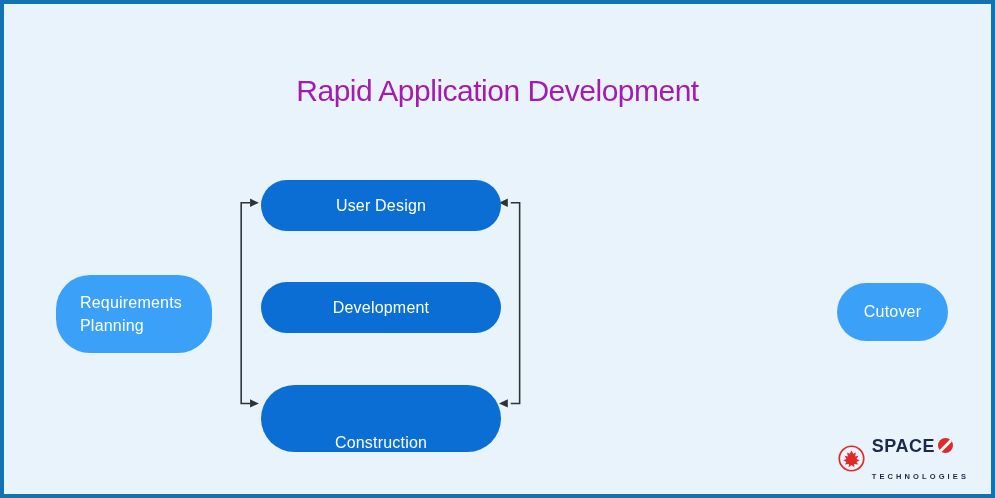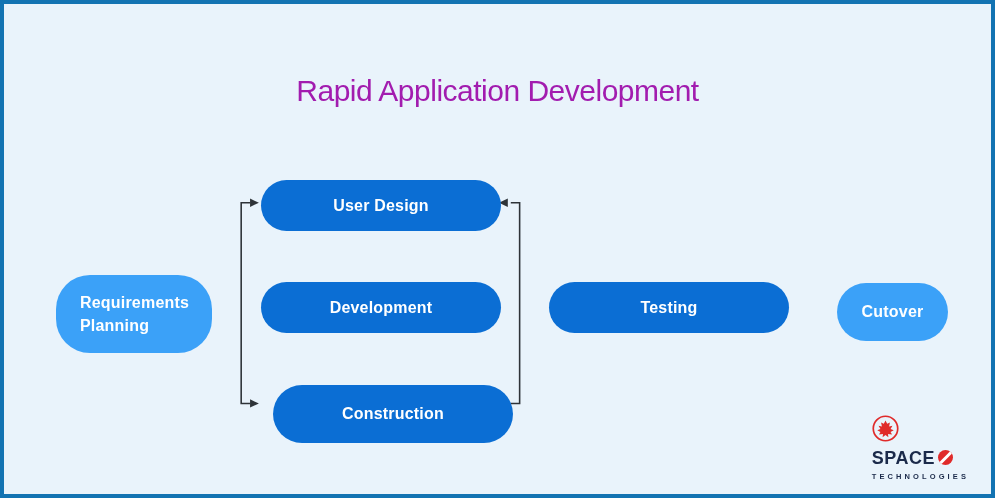--- a/index.html
+++ b/index.html
@@ -18,52 +18,51 @@
     font-size:30px;
     font-weight:400;
     letter-spacing:-0.5px;
     color:#a21caf;
   }
   .pill{
     position:absolute;
     border-radius:34px;
     color:#ffffff;
     font-size:16px;
-    font-weight:700;
+    font-weight:400;
     display:flex;
     align-items:center;
     justify-content:center;
     letter-spacing:0.2px;
   }
   .pill-dark{background:#0b6ed4;}
   .pill-light{background:#3ba1f8;}
   .pill-requirements{
     left:52px;top:271px;width:156px;height:78px;
     justify-content:flex-start;
     padding-left:24px;
     box-sizing:border-box;
     line-height:1.45;
   }
   .pill-user-design{left:257px;top:176px;width:240px;height:51px;}
   .pill-prototyping{left:257px;top:278px;width:240px;height:51px;}
-  .pill-construction{left:269px;top:381px;width:240px;height:58px;}
+  .pill-construction{left:257px;top:381px;width:240px;height:67px;align-items:flex-end;}
   .pill-testing{left:545px;top:278px;width:240px;height:51px;}
   .pill-cutover{left:833px;top:279px;width:111px;height:58px;}
   .arrows{
     position:absolute;inset:0;
     width:100%;height:100%;
     pointer-events:none;
   }
   .logo{
     position:absolute;
     right:22px;bottom:14px;
     display:flex;
-    align-items:flex-start;
+    align-items:center;
     gap:7px;
-    flex-direction:column;
   }
   .logo-leaf{width:27px;height:27px;}
   .logo-text{display:flex;flex-direction:column;line-height:1;}
   .logo-brand-row{display:flex;align-items:center;gap:1px;}
   .logo-brand{
     font-size:18px;font-weight:800;color:#1b2a4a;letter-spacing:0.5px;
   }
   .logo-o{
     position:relative;
     width:15px;height:15px;
@@ -79,21 +78,21 @@
     left:-2px;top:6px;
     width:20px;height:3px;
     background:#ffffff;
     transform:rotate(-45deg);
   }
   .logo-sub{
     font-size:7.5px;
     font-weight:700;
     color:#1b2a4a;
     letter-spacing:3.1px;
-    margin-top:6px;
+    margin-top:18px;
   }
 </style>
 </head>
 <body>
 
 <div class="frame">
 
   <div class="title">Rapid Application Development</div>
 
   <svg class="arrows" viewBox="0 0 995 498" xmlns="http://www.w3.org/2000/svg">
@@ -116,23 +115,20 @@
   </div>
 
   <div class="pill pill-dark pill-prototyping">
     <span>Development</span>
   </div>
 
   <div class="pill pill-dark pill-construction">
     <span>Construction</span>
   </div>
 
-  <div class="pill pill-dark pill-testing">
-    <span>Testing</span>
-  </div>
 
   <div class="pill pill-light pill-cutover">
     <span>Cutover</span>
   </div>
 
   <div class="logo">
     <svg class="logo-leaf" viewBox="0 0 64 64" xmlns="http://www.w3.org/2000/svg">
       <circle cx="32" cy="32" r="29" fill="none" stroke="#e02a2a" stroke-width="4"></circle>
       <path fill="#e02a2a" d="M32 13 l4 8 6.5-3.5 -2 9.5 8-1.5 -4.5 7.5 7.5 3 -7.5 4.5 3.5 6 -9.5-1.5 0.8 8 -6.8-5.5 -6.8 5.5 0.8-8 -9.5 1.5 3.5-6 -7.5-4.5 7.5-3 -4.5-7.5 8 1.5 -2-9.5 6.5 3.5 z"></path>
     </svg>

